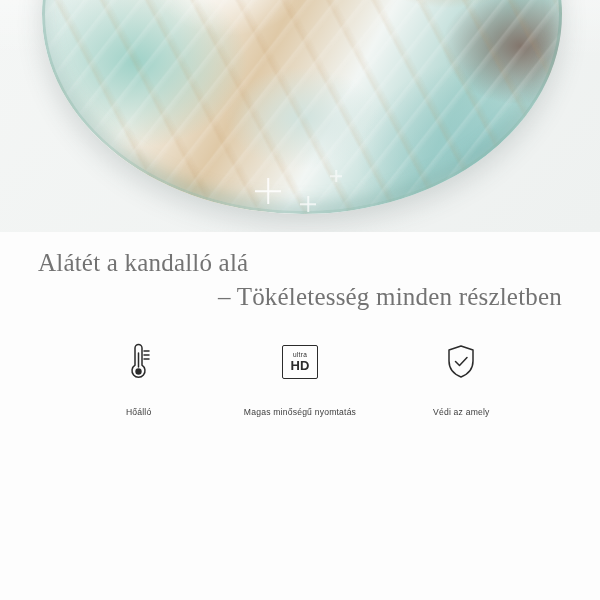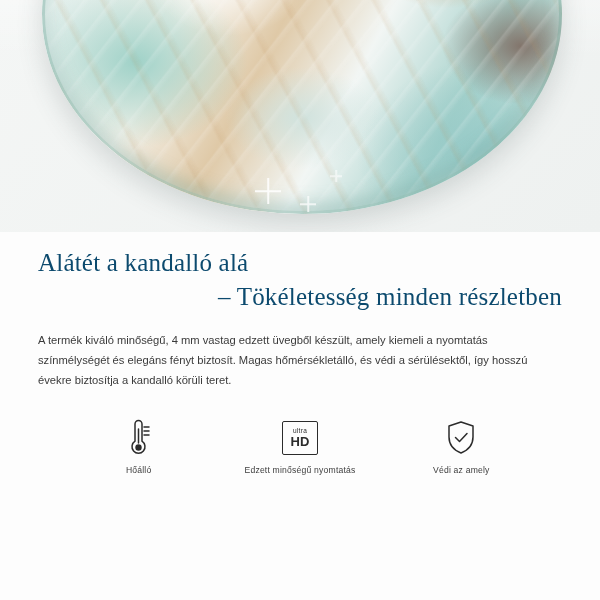--- a/index.html
+++ b/index.html
@@ -110,21 +110,21 @@
   .sparkle.s3 { left: 330px; top: 170px; width: 12px; height: 12px; opacity: .6; }
 
   
   .content {
     padding: 14px 38px 0 38px;
   }
   .headline {
     font-family: "Liberation Serif", serif;
     font-size: 25px;
     line-height: 34px;
-    color: #0c4a6e;
+    color: #737373;
     font-weight: 400;
     letter-spacing: .2px;
     margin: 0 0 16px 0;
   }
   .headline .l2 { display: block; text-align: right; }
   .paragraph {
     font-size: 11.2px;
     line-height: 20px;
     color: #3a3a3a;
     margin: 0;
@@ -146,21 +146,21 @@
     justify-content: center;
   }
   .feature-icon {
     height: 44px;
     display: flex;
     align-items: center;
     justify-content: center;
     color: #2b2b2b;
   }
   .feature-label {
-    margin-top: 5px;
+    margin-top: 23px;
     font-size: 8.6px;
     color: #3d3d3d;
     letter-spacing: .2px;
     text-align: center;
   }
   .ultrahd {
     width: 34px;
     height: 32px;
     border: 1.4px solid #2b2b2b;
     border-radius: 2px;
@@ -188,21 +188,20 @@
     <div class="sparkle s1"></div>
     <div class="sparkle s2"></div>
     <div class="sparkle s3"></div>
   </div>
 
   <div class="content">
     <h1 class="headline">
       <span class="l1">Alátét a kandalló alá</span>
       <span class="l2">– Tökéletesség minden részletben</span>
     </h1>
-    <p class="paragraph">A termék kiváló minőségű, 4 mm vastag edzett üvegből készült, amely kiemeli a nyomtatás színmélységét és elegáns fényt biztosít. Magas hőmérsékletálló, és védi a sérülésektől, így hosszú évekre biztosítja a kandalló körüli teret.</p>
 
     <div class="features">
 
       <div class="feature">
         <div class="feature-icon">
           <svg width="34" height="40" viewBox="0 0 34 40" fill="none" stroke="#2b2b2b" stroke-width="1.5" stroke-linecap="round">
             <path d="M13 6a3.5 3.5 0 0 1 7 0v17.2a6.5 6.5 0 1 1-7 0V6z"></path>
             <line x1="16.5" y1="11" x2="16.5" y2="25"></line>
             <circle cx="16.5" cy="29.5" r="3.2" fill="#2b2b2b" stroke="none"></circle>
             <line x1="22" y1="9" x2="27" y2="9"></line>
@@ -213,21 +212,21 @@
         <div class="feature-label">Hőálló</div>
       </div>
 
       <div class="feature">
         <div class="feature-icon">
           <div class="ultrahd">
             <span class="u1">ultra</span>
             <span class="u2">HD</span>
           </div>
         </div>
-        <div class="feature-label">Edzett minőségű nyomtatás</div>
+        <div class="feature-label">Magas minőségű nyomtatás</div>
       </div>
 
       <div class="feature">
         <div class="feature-icon">
           <svg width="34" height="40" viewBox="0 0 34 40" fill="none" stroke="#2b2b2b" stroke-width="1.5" stroke-linejoin="round" stroke-linecap="round">
             <path d="M17 4l12 4v11c0 8-5.4 13.4-12 16-6.6-2.6-12-8-12-16V8l12-4z"></path>
             <path d="M11.5 19.5l4 4 7.5-8"></path>
           </svg>
         </div>
         <div class="feature-label">Védi az amely</div>

